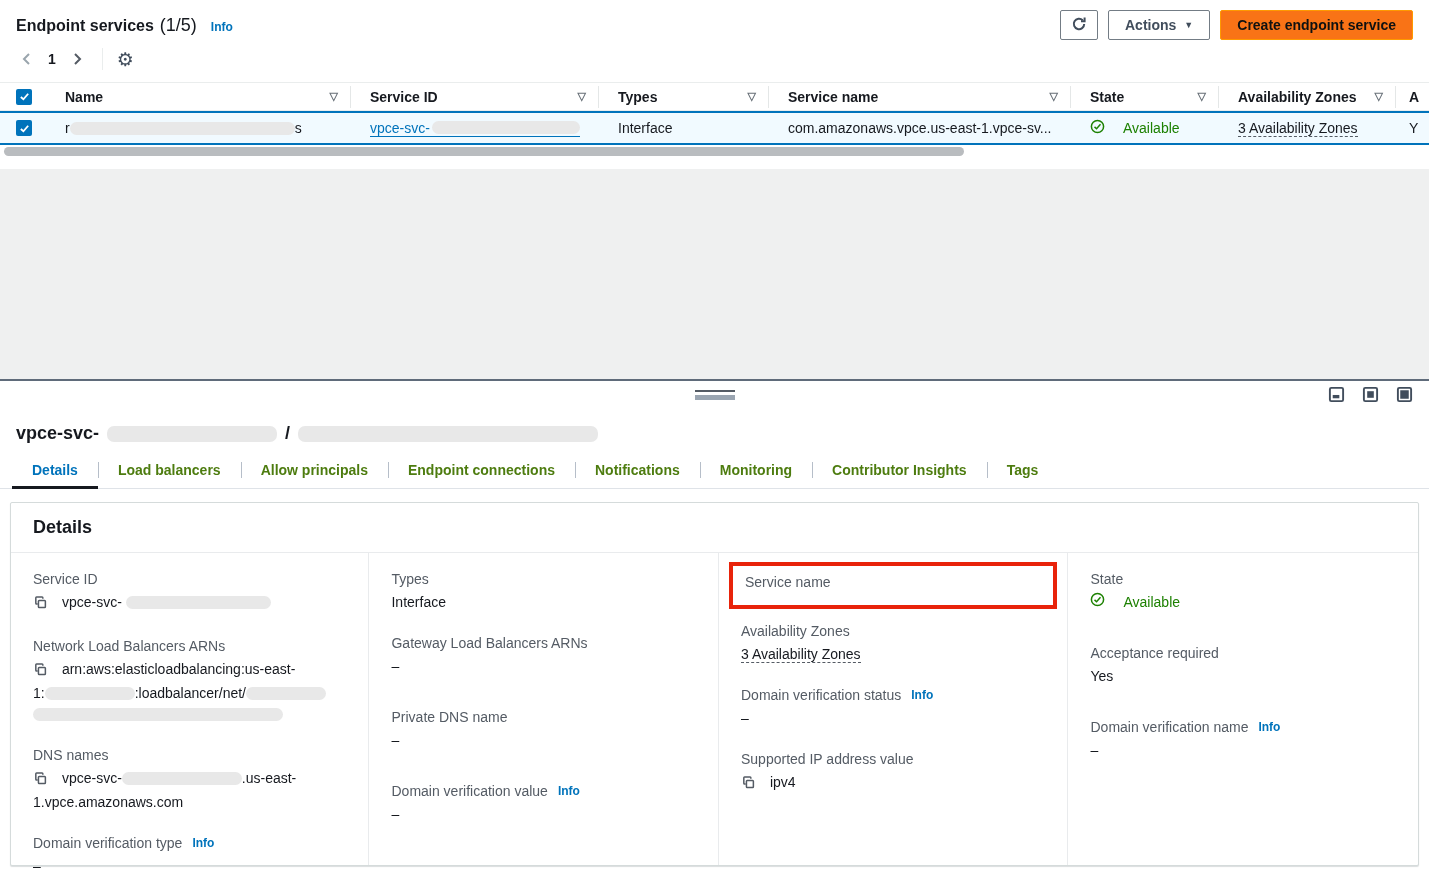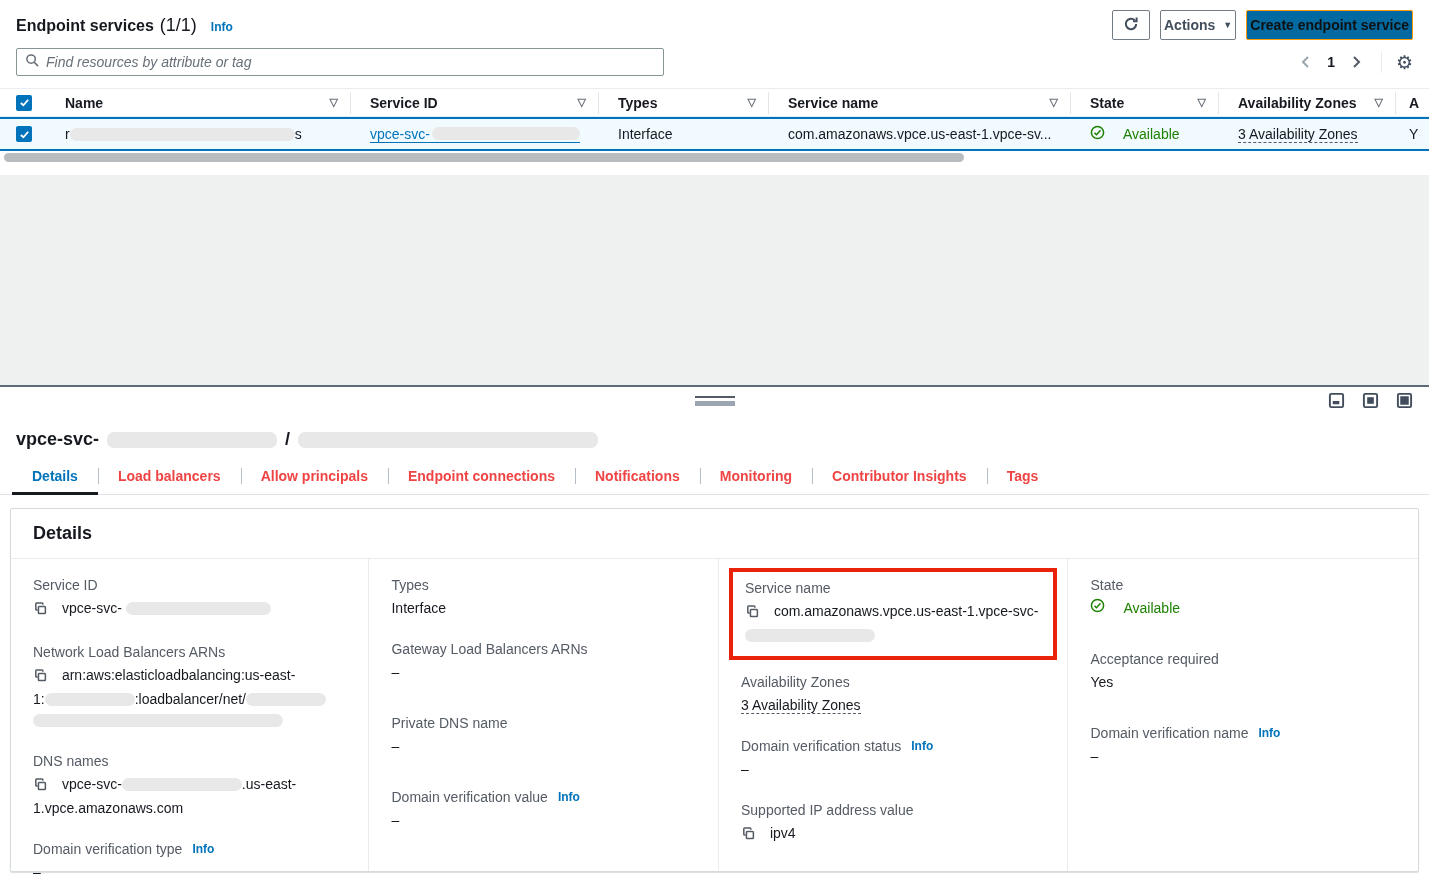--- a/index.html
+++ b/index.html
@@ -9,23 +9,23 @@
   
   .top { background:#fff; }
   .hdr-row { display:flex; justify-content:space-between; align-items:center; padding:10px 16px 0 16px; }
   .hdr-left { display:flex; align-items:baseline; gap:6px; }
   .page-title { font-size:16px; font-weight:700; }
   .page-count { font-size:18px; font-weight:400; color:#16191f; }
   .info-link { font-size:12px; font-weight:700; color:#0073bb; margin-left:8px; cursor:pointer; }
   .hdr-right { display:flex; gap:10px; align-items:center; }
   .btn { height:30px; border:1px solid #737c85; background:#fff; border-radius:2px;
     font-weight:700; color:#414d5c; font-size:14px; display:inline-flex; align-items:center;
-    justify-content:center; padding:0 3px; gap:8px; cursor:pointer; font-family:inherit; }
+    justify-content:center; padding:0 16px; gap:8px; cursor:pointer; font-family:inherit; }
   .btn-icon { width:38px; padding:0; }
-  .btn-primary { background:#0369a1; border-color:#ff9900; color:#0f1111; }
+  .btn-primary { background:#f97316; border-color:#ff9900; color:#0f1111; }
   .caret { font-size:9px; color:#414d5c; }
 
   .search-row { display:flex; justify-content:space-between; align-items:center; padding:8px 16px 0 16px; }
   .search-box { width:648px; height:28px; border:1px solid #879596; border-radius:2px;
     display:flex; align-items:center; padding:0 8px; gap:6px; background:#fff; }
   .search-box input { border:none; outline:none; flex:1; font-style:italic; font-size:14px;
     color:#414d5c; font-family:inherit; background:transparent; }
   .search-box input::placeholder { color:#687078; font-style:italic; }
   .pager { display:flex; align-items:center; gap:10px; }
   .pg-chev { width:22px; height:22px; display:flex; align-items:center; justify-content:center; cursor:pointer; }
@@ -72,21 +72,21 @@
   .drag-handle .l1 { height:2px; background:#545b64; margin-bottom:3px; }
   .drag-handle .l2 { height:5px; background:#9aa5b1; }
   .panel-btns { position:absolute; right:16px; top:5px; display:flex; gap:17px; }
   .panel-btns svg { cursor:pointer; }
 
   
   .panel-title { padding:14px 16px 4px 16px; font-size:18px; font-weight:700; display:flex; align-items:center; gap:8px; }
   .panel-title .redact { height:16px; }
 
   .tabs { display:flex; list-style:none; margin-top:6px; border-bottom:1px solid #dfe3e8; padding:0 12px; }
-  .tab { position:relative; padding:8px 20px 10px 20px; font-weight:700; color:#ef4444; cursor:pointer; }
+  .tab { position:relative; padding:8px 20px 10px 20px; font-weight:700; color:#4d7c0f; cursor:pointer; }
   .tab:not(:first-child)::before { content:""; position:absolute; left:0; top:8px; height:16px; width:1px; background:#b6bec9; }
   .tab.active { color:#0073bb; }
   .tab.active::after { content:""; position:absolute; left:0; right:0; bottom:-1px; height:3px; background:#16191f; }
 
   .card { margin:13px 10px 0 10px; background:#fff; border:1px solid #d5dbdb; border-radius:2px;
     box-shadow:0 1px 1px rgba(0,28,36,.15); height:364px; }
   .card-hdr { padding:14px 22px; font-size:18px; font-weight:700; border-bottom:1px solid #e9ebed; }
   .card-body { display:flex; height:312px; }
   .dcol { padding:18px 24px 0 22px; }
   .dcol1 { width:358px; }
@@ -101,21 +101,21 @@
   .red-box { border:4px solid #e8230a; margin:-9px -14px 14px -12px; padding:8px 10px 10px 12px; }
 </style>
 </head>
 <body>
 
 <div class="top">
 
   <div class="hdr-row">
     <div class="hdr-left">
       <span class="page-title">Endpoint services</span>
-      <span class="page-count">(1/1)</span>
+      <span class="page-count">(1/5)</span>
       <span class="info-link">Info</span>
     </div>
     <div class="hdr-right">
       <button class="btn btn-icon">
         <span>
           <svg width="16" height="16" viewBox="0 0 16 16">
               <path d="M13.2 8a5.2 5.2 0 1 1-1.5-3.7" fill="none" stroke="#414d5c" stroke-width="2"></path>
               <path d="M13.6 1.6v3.6h-3.6" fill="none" stroke="#414d5c" stroke-width="2"></path>
             </svg>
         </span>
@@ -124,29 +124,20 @@
         <span>Actions</span>
         <span class="caret">▼</span>
       </button>
       <button class="btn btn-primary">
         <span>Create endpoint service</span>
       </button>
     </div>
   </div>
 
   <div class="search-row">
-    <div class="search-box">
-      <span>
-        <svg width="15" height="15" viewBox="0 0 16 16">
-            <circle cx="6.5" cy="6.5" r="4.5" fill="none" stroke="#687078" stroke-width="1.6"></circle>
-            <line x1="10" y1="10" x2="14" y2="14" stroke="#687078" stroke-width="1.6"></line>
-          </svg>
-      </span>
-      <input type="text" placeholder="Find resources by attribute or tag" style="">
-    </div>
     <div class="pager">
       <span class="pg-chev">
         <svg width="12" height="12" viewBox="0 0 12 12">
             <polyline points="8,1 3,6 8,11" fill="none" stroke="#9aa5ad" stroke-width="2"></polyline>
           </svg>
       </span>
       <span class="pg-num">1</span>
       <span class="pg-chev">
         <svg width="12" height="12" viewBox="0 0 12 12">
             <polyline points="4,1 9,6 4,11" fill="none" stroke="#545b64" stroke-width="2"></polyline>
@@ -357,29 +348,20 @@
             <span class="info-link">Info</span>
           </div>
           <div class="f-value">–</div>
         </div>
       </div>
 
       <div class="dcol dcol3">
         <div class="red-box">
           <div class="field" style="margin-bottom:0">
             <div class="f-label">Service name</div>
-            <div class="f-value">
-              <span class="copy-ic">
-                <svg width="15" height="15" viewBox="0 0 16 16">
-                    <path d="M10.5 4V2.8a.8.8 0 0 0-.8-.8H3.8a.8.8 0 0 0-.8.8v5.9c0 .5.3.8.8.8H5" fill="none" stroke="#545b64" stroke-width="1.6"></path>
-                    <rect x="5.8" y="5.8" width="7.4" height="7.4" rx="0.8" fill="none" stroke="#545b64" stroke-width="1.6"></rect>
-                  </svg>
-              </span><span>com.amazonaws.vpce.us-east-1.vpce-svc-</span><br>
-              <span class="redact" style="width:130px"></span>
-            </div>
           </div>
         </div>
         <div class="field">
           <div class="f-label">Availability Zones</div>
           <div class="f-value"><span class="dashed">3 Availability Zones</span></div>
         </div>
         <div class="field">
           <div class="f-label">
             <span>Domain verification status</span>
             <span class="info-link">Info</span>

